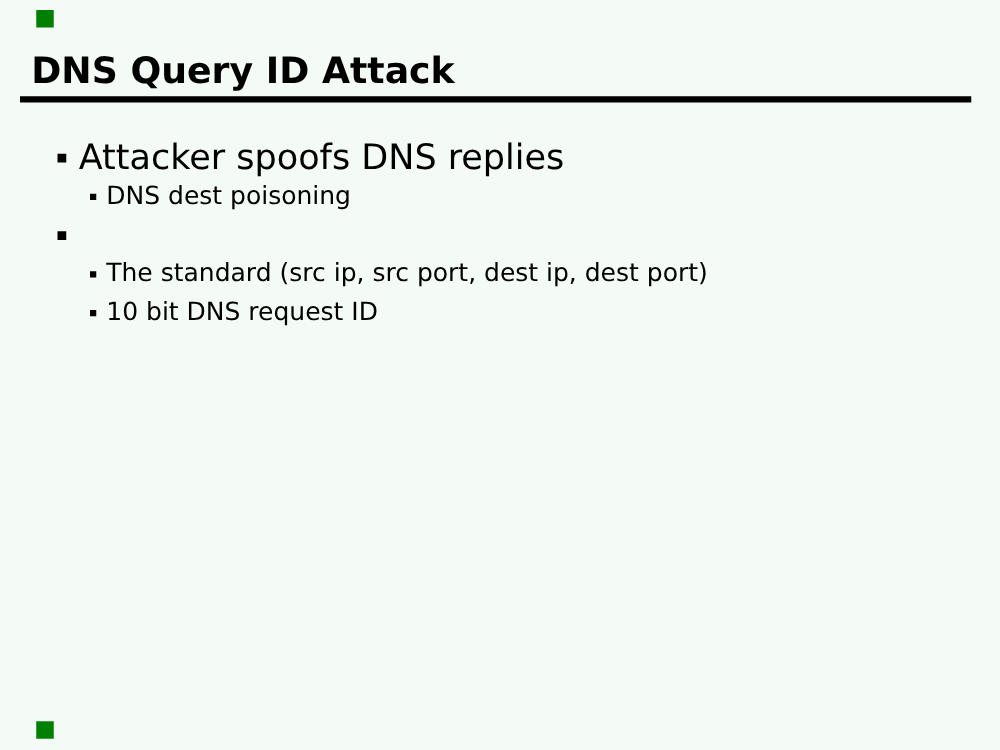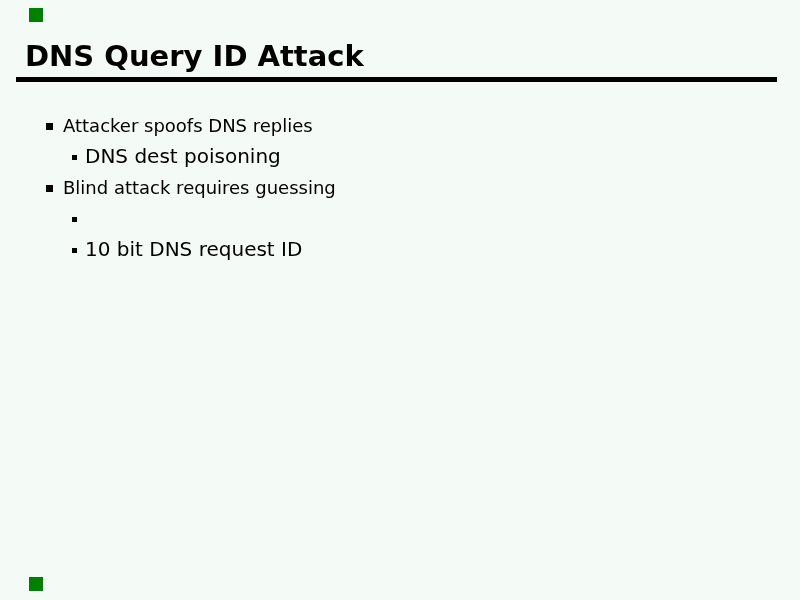--- a/index.html
+++ b/index.html
@@ -57,21 +57,21 @@
   .row {
     position: relative;
     height: 31px;
     line-height: 31px;
     white-space: nowrap;
   }
   .row .bullet {
     position: absolute;
     background: var(--fg);
   }
-  .row.l1 { font-size: 18px; }
+  .row.l1 { font-size: 28px; }
   .row.l1 .bullet { left: 46px; top: 13px; width: 7px; height: 7px; }
   .row.l1 .txt { position: absolute; left: 63px; top: 0; }
   .row.l2 { font-size: 20px; }
   .row.l2 .bullet { left: 72px; top: 14px; width: 5px; height: 5px; }
   .row.l2 .txt { position: absolute; left: 85px; top: 0; }
 </style>
 </head>
 <body>
 
 <div class="slide">
@@ -89,25 +89,25 @@
       <span class="txt">Attacker spoofs DNS replies</span>
     </div>
 
     <div class="row l2">
       <span class="bullet"></span>
       <span class="txt">DNS dest poisoning</span>
     </div>
 
     <div class="row l1">
       <span class="bullet"></span>
-      <span class="txt">Blind attack requires guessing</span>
     </div>
 
     <div class="row l2">
       <span class="bullet"></span>
+      <span class="txt">The standard (src ip, src port, dest ip, dest port)</span>
     </div>
 
     <div class="row l2">
       <span class="bullet"></span>
       <span class="txt">10 bit DNS request ID</span>
     </div>
 
   </div>
 
   <div class="corner-marker bottom"></div>

